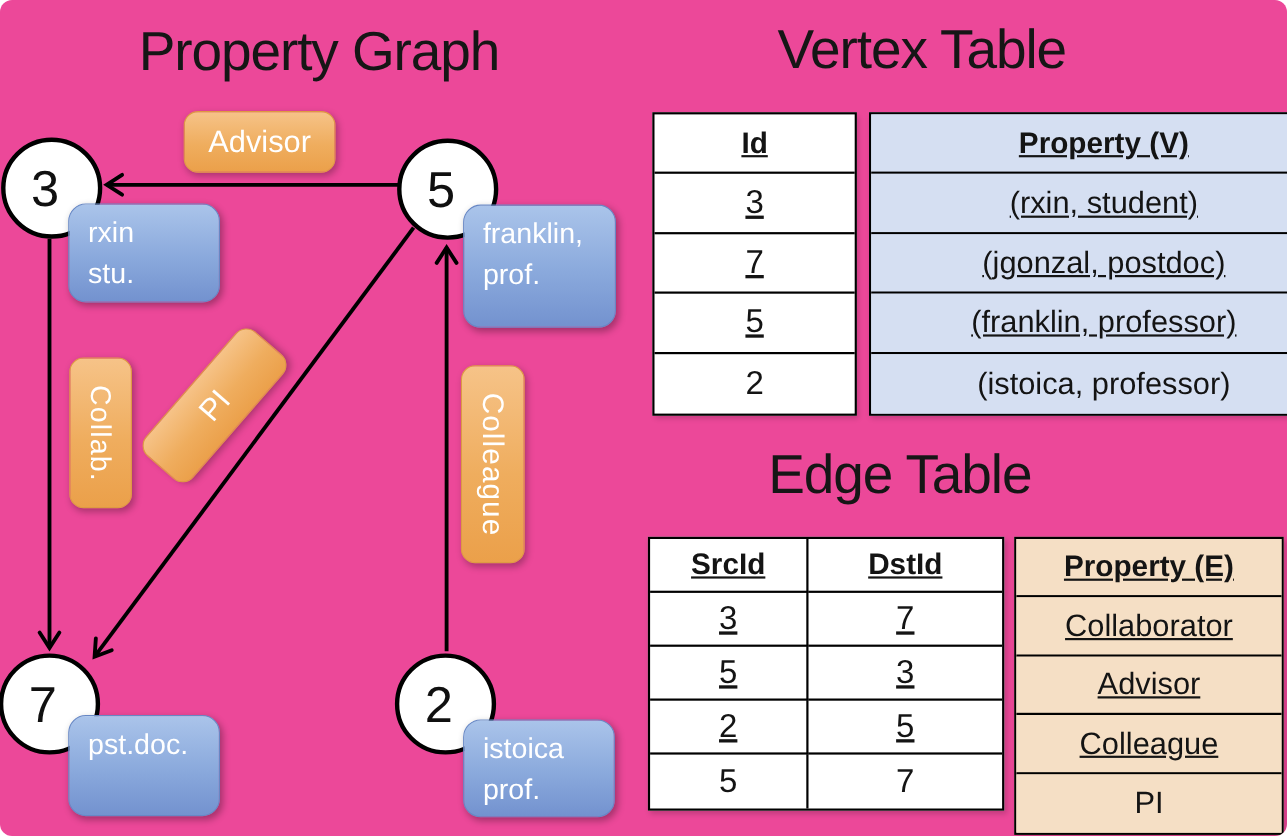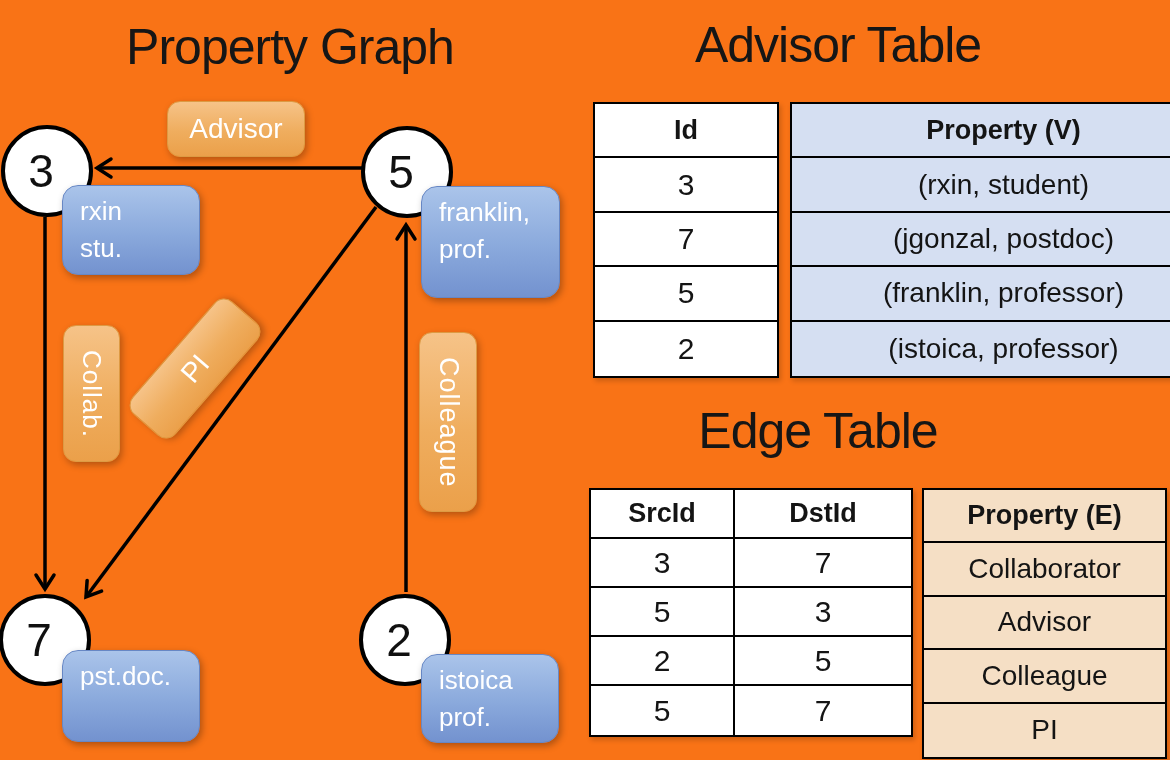--- a/index.html
+++ b/index.html
@@ -1,18 +1,18 @@
 <!DOCTYPE html>
 <html><head>
 <meta charset="utf-8">
 <style>
   html,body { margin:0; padding:0; background:#ffffff; }
   .canvas {
     position:relative; width:1170px; height:760px; overflow:hidden;
-    background:#f97316; font-family:"Liberation Sans", sans-serif; color:#111;
+    background:#ec4899; font-family:"Liberation Sans", sans-serif; color:#111;border-radius:11px;
   }
   .big-title {
     position:absolute; transform:translateX(-50%); white-space:nowrap;
     font-size:50px; font-weight:400; color:#161616; letter-spacing:-1px;
   }
   
   .edge-svg { position:absolute; left:0; top:0; z-index:1; }
   .node {
     position:absolute; width:92px; height:92px; box-sizing:border-box;
     border:4px solid #000; border-radius:50%; background:#fff; z-index:2;
@@ -41,21 +41,21 @@
     background:#fff; display:grid; grid-template-rows:repeat(5,1fr);
     box-shadow:2px 3px 5px rgba(0,0,0,0.18);
   }
   .colgroup.two { grid-template-columns:144px 1fr; }
   .cell {
     display:flex; align-items:center; justify-content:center;
     box-sizing:border-box; font-size:30px; color:#141414;
   }
   .cell.hdr { font-weight:bold; font-size:27px; }
   .cell.txt { font-size:28px; }
-  .bb { border-bottom:2.5px solid #000; }
+  .bb { border-bottom:2.5px solid #000;text-decoration:underline; }
   .br { border-right:2.5px solid #000; }
   .fill-v { background:#d5dff2; }
   .fill-e { background:#f5dfc5; }
 </style>
 </head>
 <body>
 
 <div class="canvas">
 
   <div class="big-title" style="left:290px; top:18px;">Property Graph</div>
@@ -107,21 +107,21 @@
   <div class="elabel vertical" style="left:63px; top:325px; width:57px; height:137px; font-size:26px;">
     <span>Collab.</span>
   </div>
   <div class="elabel tilted" style="left:120px; top:340px; width:150px; height:57px;">
     <span>PI</span>
   </div>
   <div class="elabel vertical" style="left:419px; top:332px; width:58px; height:180px; font-size:27px;">
     <span>Colleague</span>
   </div>
 
-  <div class="big-title" style="left:838px; top:16px;">Advisor Table</div>
+  <div class="big-title" style="left:838px; top:16px;">Vertex Table</div>
 
   <div class="colgroup" style="left:593px; top:102px; width:186px; height:276px;">
     <div class="cell hdr bb">Id</div>
     <div class="cell bb">3</div>
     <div class="cell bb">7</div>
     <div class="cell bb">5</div>
     <div class="cell">2</div>
   </div>
   <div class="colgroup fill-v" style="left:790px; top:102px; width:427px; height:276px;">
     <div class="cell hdr bb fill-v">Property (V)</div>

